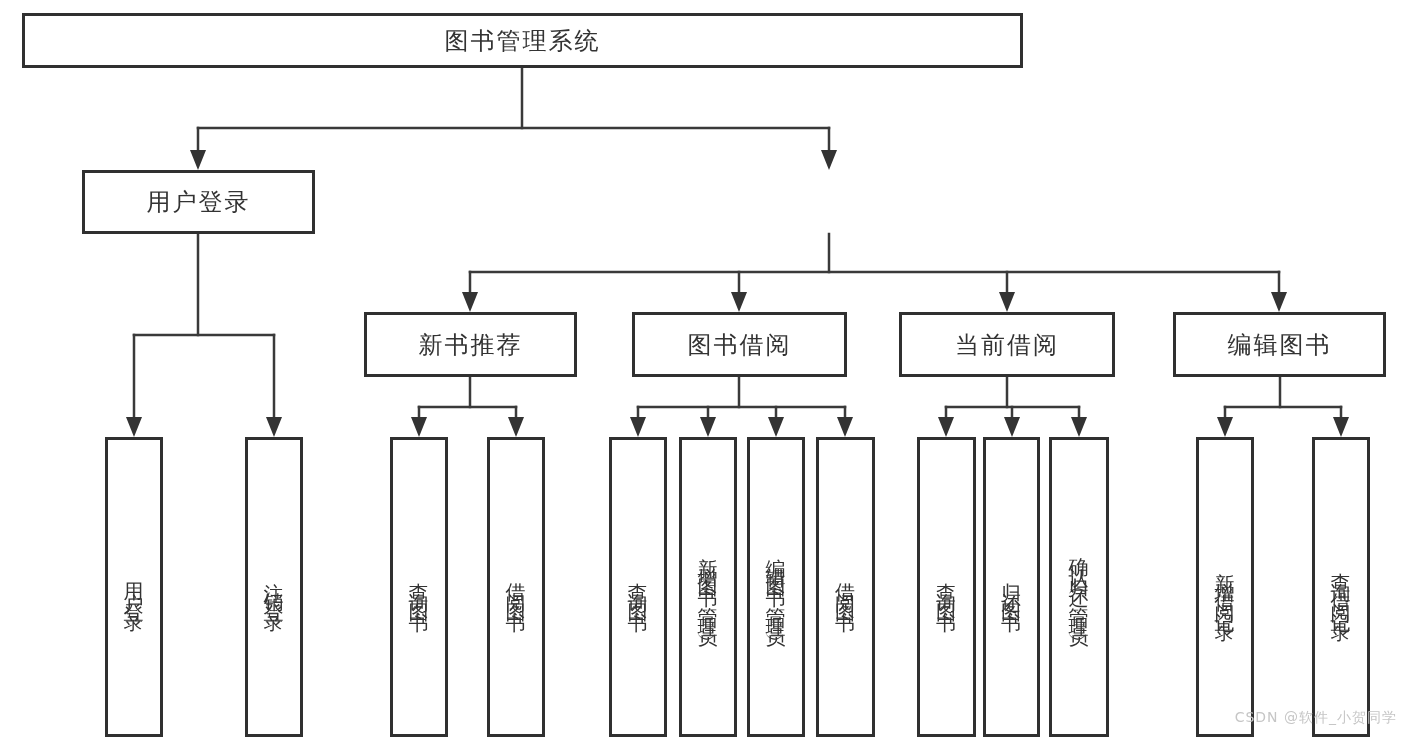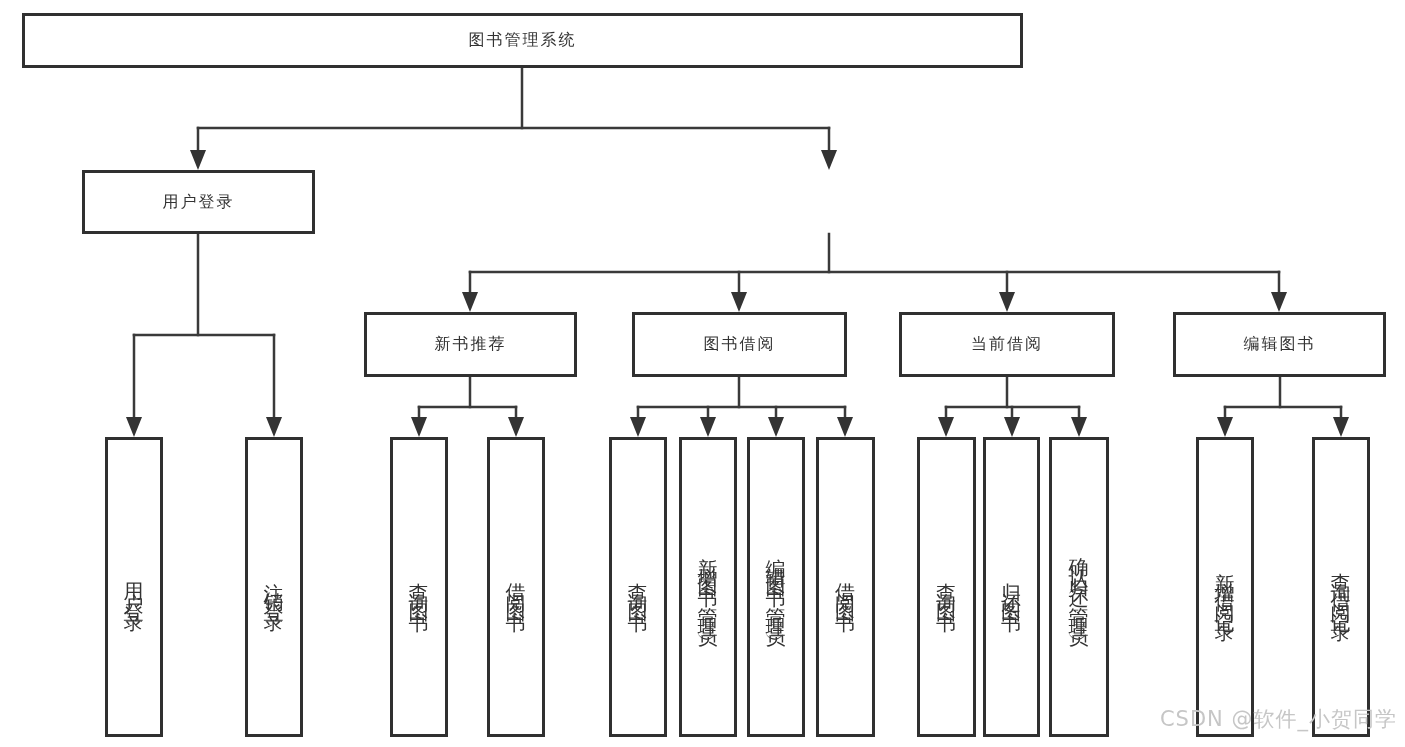--- a/index.html
+++ b/index.html
@@ -26,21 +26,21 @@
     position: absolute;
     box-sizing: border-box;
     border: 3px solid #303030;
     background: #ffffff;
     display: flex;
     align-items: center;
     justify-content: center;
     color: #333333;
   }
   .h-label {
-    font-size: 16px;
+    font-size: 24px;
     letter-spacing: 2px;
     white-space: nowrap;
   }
   .v-label {
     writing-mode: vertical-rl;
     text-orientation: mixed;
     font-size: 20px;
     letter-spacing: 10px;
     line-height: 1;
     white-space: nowrap;
@@ -66,22 +66,22 @@
   .l-c4 { left: 816px; width: 59px; }
   .l-d1 { left: 917px; width: 59px; }
   .l-d2 { left: 983px; width: 57px; }
   .l-e1 { left: 1196px; }
   .l-e2 { left: 1312px; }
   .l-d3 { left: 1049px; width: 60px; }
 
   .watermark {
     position: absolute;
     right: 8px;
-    bottom: 14px;
-    font-size: 21px;
+    bottom: 20px;
+    font-size: 14px;
     letter-spacing: 1px;
     color: #c6c6c6;
     z-index: 5;
     white-space: nowrap;
   }
 </style>
 </head>
 <body>
 
 <div class="stage">

